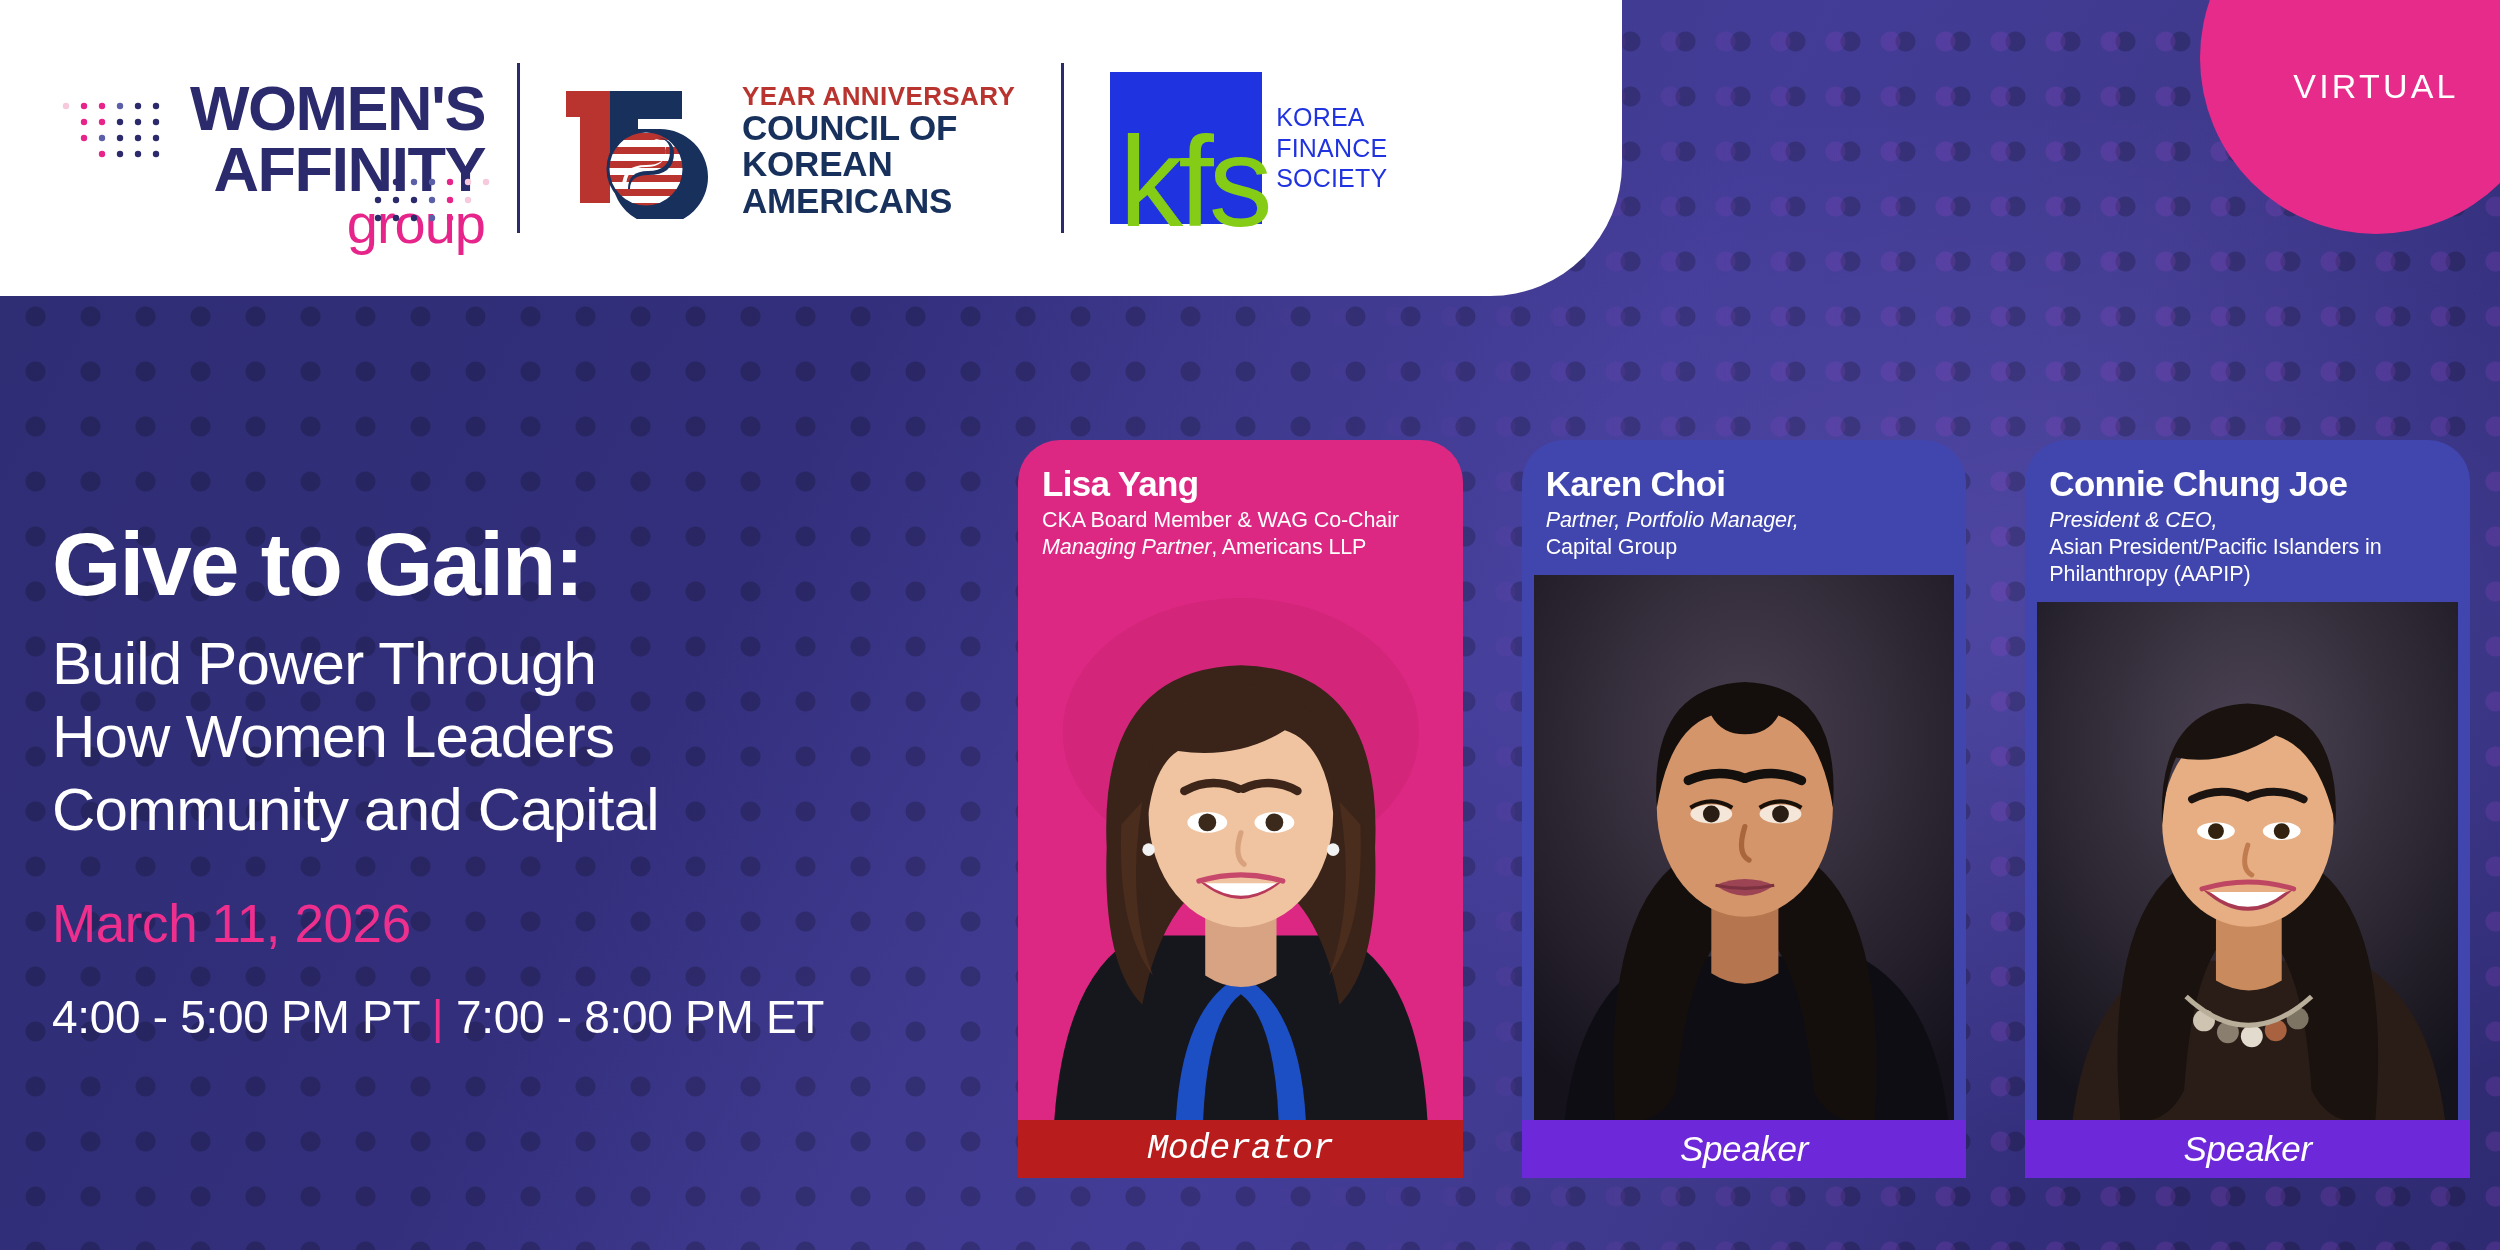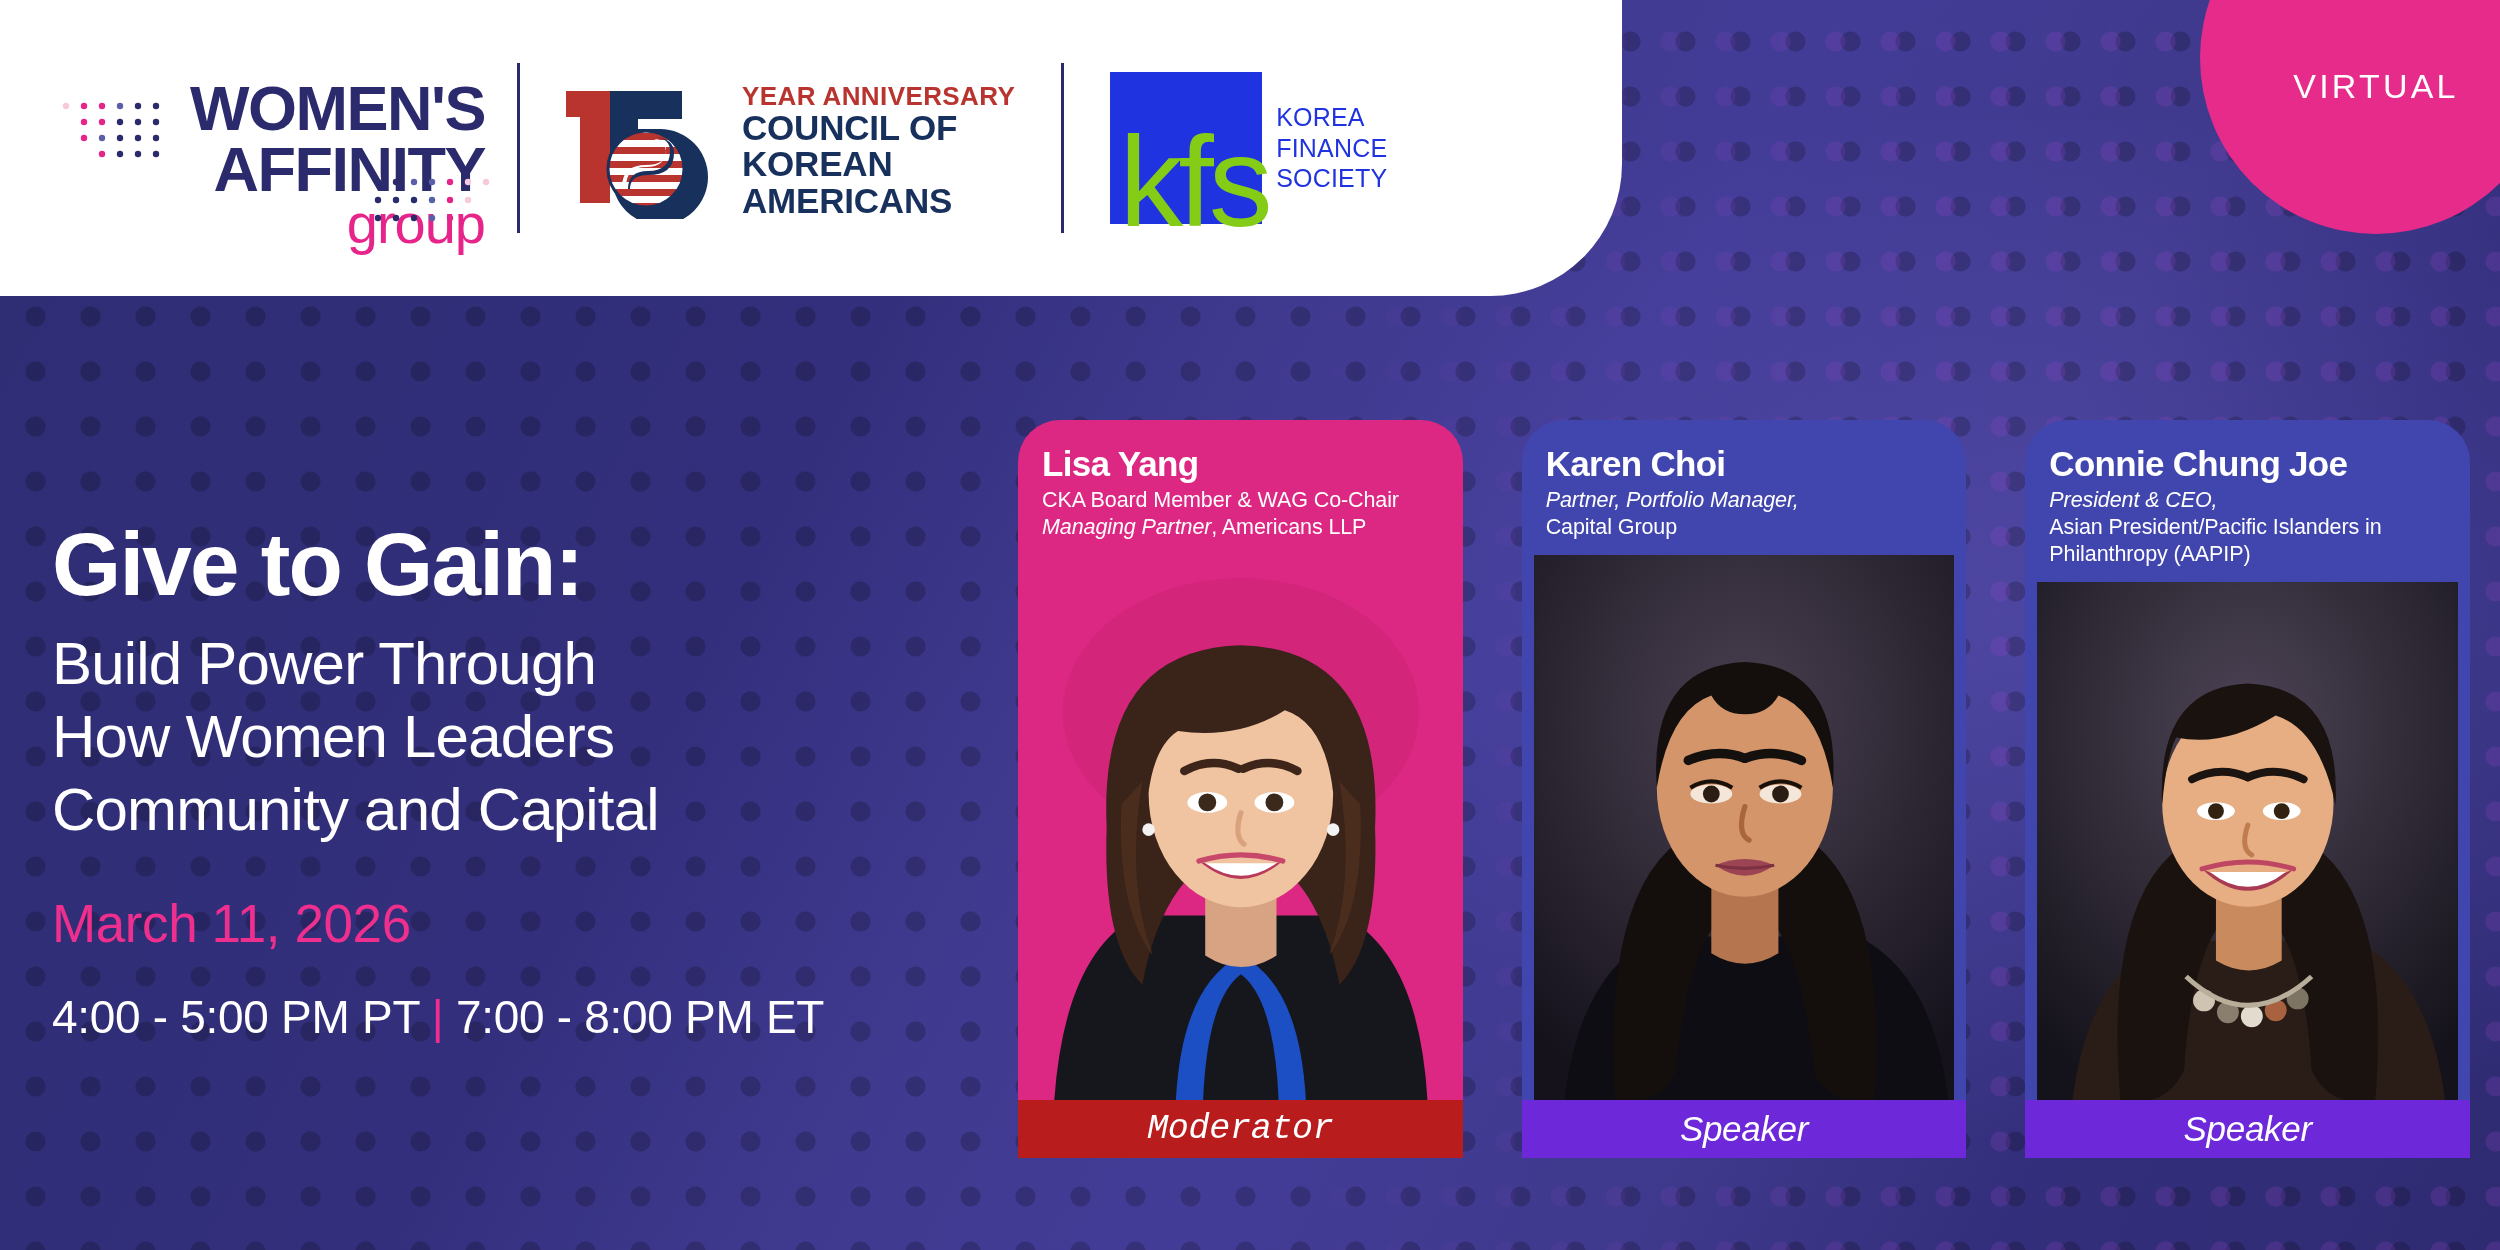--- a/index.html
+++ b/index.html
@@ -130,21 +130,21 @@
     letter-spacing:-.4px; margin-top:46px;
   }
   .time-line {
     color:#fff; font-size:46px; font-weight:400;
     letter-spacing:-.3px; margin-top:36px;
   }
   .time-line .pipe { color:#ef2f8e; }
 
   
   .cards {
-    position:absolute; left:1018px; top:420px;
+    position:absolute; left:1018px; top:440px;
     width:1452px; height:738px;
     display:flex; gap:59px; z-index:3;
   }
   .card {
     width:447px; height:738px;
     border-radius:42px 42px 0 0;
     display:flex; flex-direction:column;
     overflow:hidden; position:relative;
   }
   .card.pink { background:#dc2882; }

